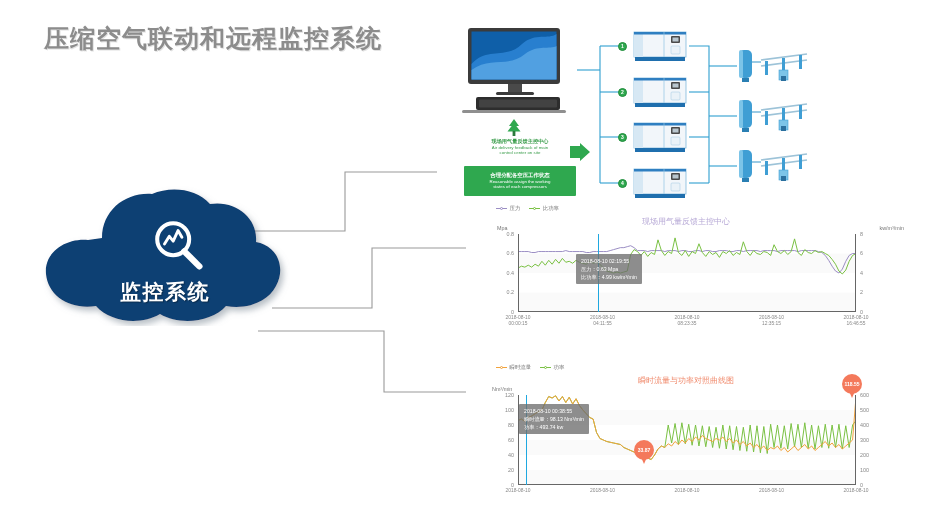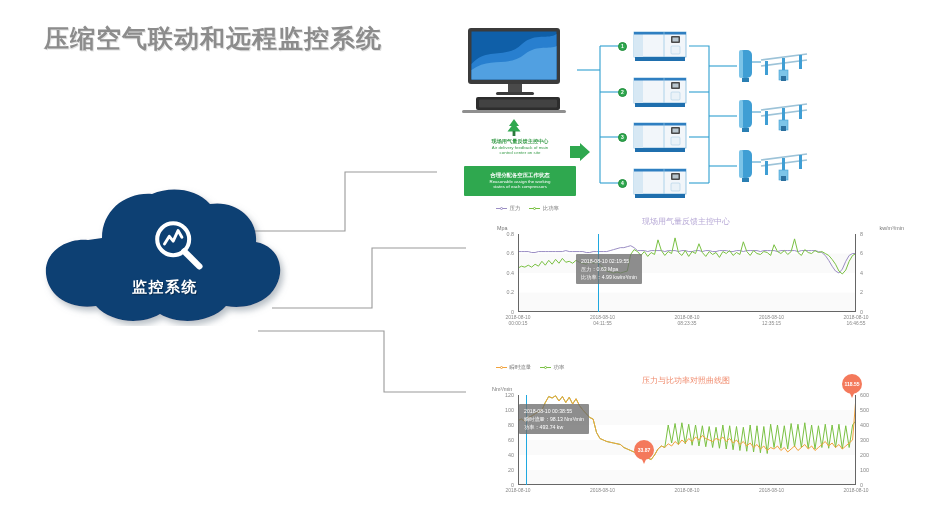--- a/index.html
+++ b/index.html
@@ -17,21 +17,21 @@
     text-shadow:1px 1px 0 #e2e2e2;
     white-space:nowrap;
   }
 
   
   .cloud-wrap{position:absolute;left:40px;top:186px;width:250px;height:140px;}
   .cloud-svg{position:absolute;left:0;top:0;}
   .cloud-icon{position:absolute;left:108px;top:30px;width:62px;height:62px;}
   .cloud-label{
     position:absolute;left:0;top:92px;width:250px;text-align:center;
-    color:#ffffff;font-size:15px;font-weight:bold;letter-spacing:1.5px;
+    color:#ffffff;font-size:21px;font-weight:bold;letter-spacing:1.5px;
     text-shadow:1px 1px 1px rgba(0,0,0,.35);
   }
 
   
   .connectors{position:absolute;left:0;top:0;width:945px;height:529px;pointer-events:none;}
 
   
   .panel-diagram{position:absolute;left:437px;top:18px;width:500px;height:185px;}
   .monitor{position:absolute;left:25px;top:8px;width:110px;height:92px;}
   .green-arrow{position:absolute;left:132px;top:125px;width:22px;height:18px;}
@@ -347,21 +347,21 @@
       <span class="legend-item">
         <i class="lg-mark" id="c2lg0" style="color: rgb(242, 163, 60);"></i>
         <span>瞬时流量</span>
       </span>
       <span class="legend-item">
         <i class="lg-mark" id="c2lg1" style="color: rgb(122, 193, 67);"></i>
         <span>功率</span>
       </span>
     </div>
 
-    <div class="chart-title" id="c2title" style="top: 13px; color: rgb(240, 138, 108);">压力与比功率对照曲线图</div>
+    <div class="chart-title" id="c2title" style="top: 13px; color: rgb(240, 138, 108);">瞬时流量与功率对照曲线图</div>
 
     <div class="axis-unit" style="left:26px;top:24px;">Nm³/min</div>
 
     <div id="c2yticks">
         <div class="tick" style="top: 29.8px; left: 0px; width: 48px; text-align: right;">120</div>
         <div class="tick" style="top: 44.8px; left: 0px; width: 48px; text-align: right;">100</div>
         <div class="tick" style="top: 59.8px; left: 0px; width: 48px; text-align: right;">80</div>
         <div class="tick" style="top: 74.8px; left: 0px; width: 48px; text-align: right;">60</div>
         <div class="tick" style="top: 89.8px; left: 0px; width: 48px; text-align: right;">40</div>
         <div class="tick" style="top: 104.8px; left: 0px; width: 48px; text-align: right;">20</div>

